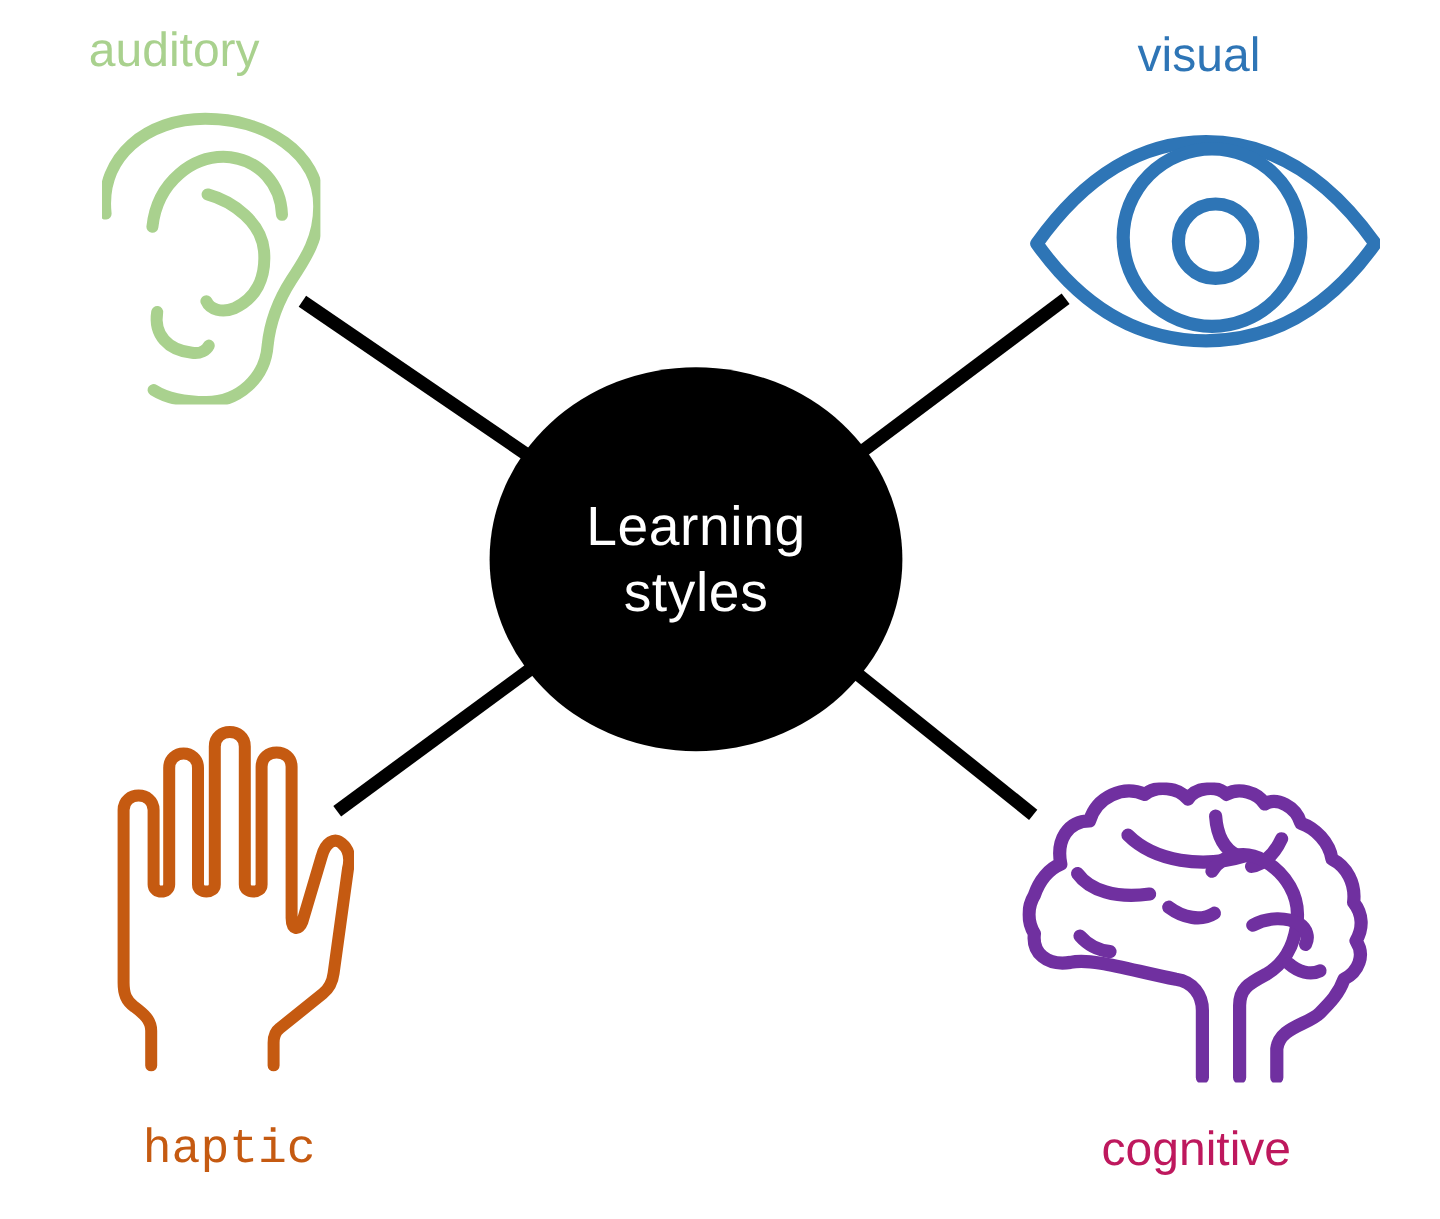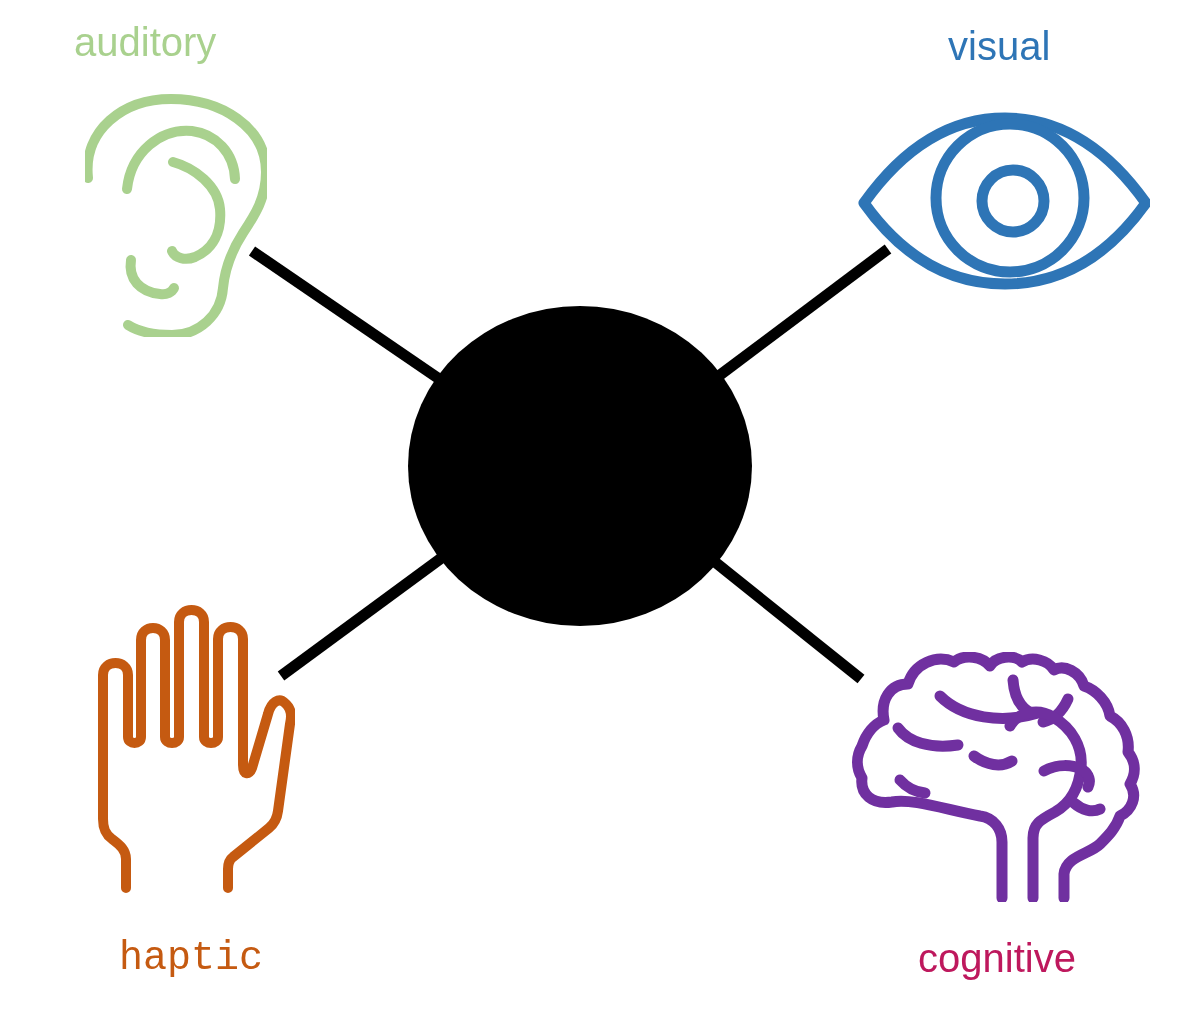--- a/index.html
+++ b/index.html
@@ -56,20 +56,22 @@
 <div class="canvas">
 
   <svg class="connectors" viewBox="0 0 1200 1016">
     <line x1="252" y1="251" x2="470" y2="400" stroke-width="11" stroke="#000000"></line>
     <line x1="888" y1="249" x2="700" y2="390" stroke-width="11" stroke="#000000"></line>
     <line x1="281" y1="676" x2="470" y2="537" stroke-width="11" stroke="#000000"></line>
     <line x1="861" y1="679" x2="690" y2="542" stroke-width="11" stroke="#000000"></line>
   </svg>
 
   <div class="center-node" style="background: rgb(0, 0, 0);">
+    <span class="line" style="color: rgb(255, 255, 255);">Learning</span>
+    <span class="line" style="color: rgb(255, 255, 255);">styles</span>
   </div>
 
   <div class="branch-label" style="left: 74px; top: 20px; color: rgb(169, 209, 142);">auditory</div>
   <div class="icon-box" style="left:85px; top:92px;">
     <svg width="182" height="245" viewBox="0 0 182 245">
       <g fill="none" stroke-width="10" stroke-linecap="round" stroke-linejoin="round" stroke="#A9D18E">
         <path d="M 3,86 C -2,38 38,7 86,7 C 136,7 181,35 181,80 C 181,106 170,123 158,141 C 147,158 140,176 138,196 C 136,223 114,243 87,243 C 69,243 54,240 43,233"></path>
         <path d="M 42,97 C 46,60 76,36 107,39 C 131,42 149,61 150,87"></path>
         <path d="M 88,70 C 110,76 133,94 135,117 C 137,140 128,157 110,165 C 100,169 90,166 87,159"></path>
         <path d="M 46,168 C 43,187 55,200 75,202 C 82,203 87,200 89,196"></path>

